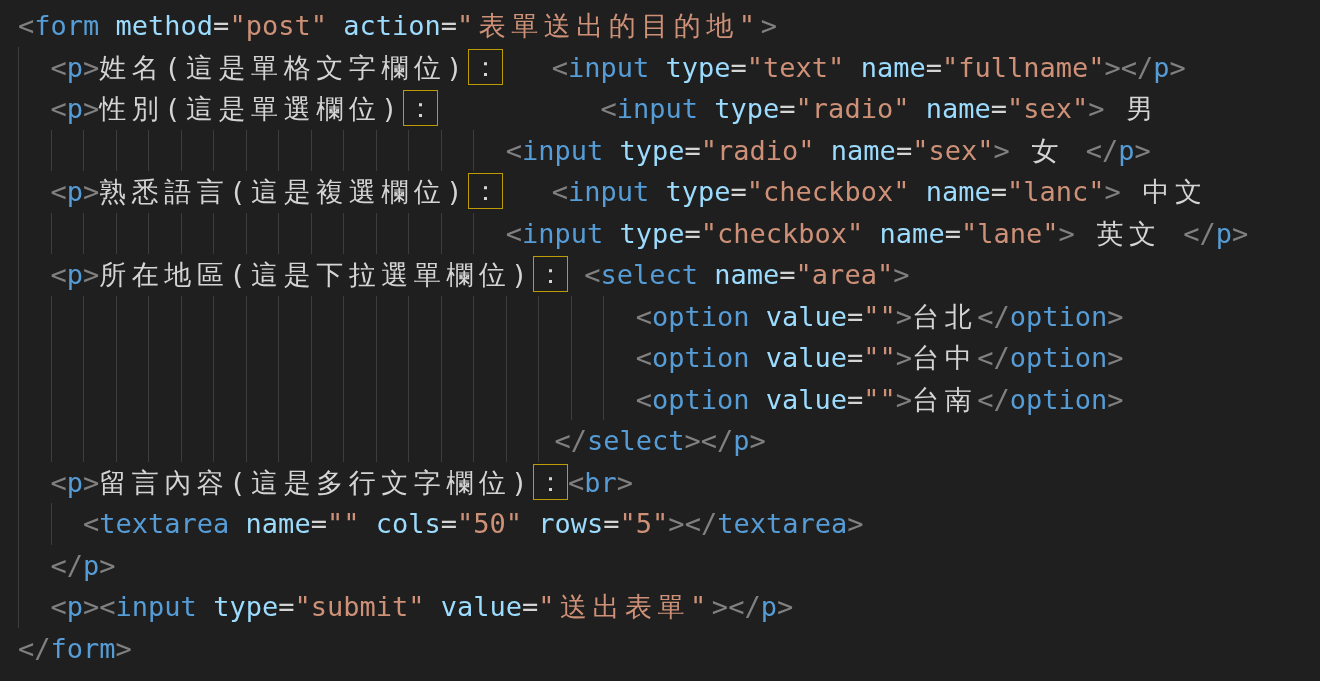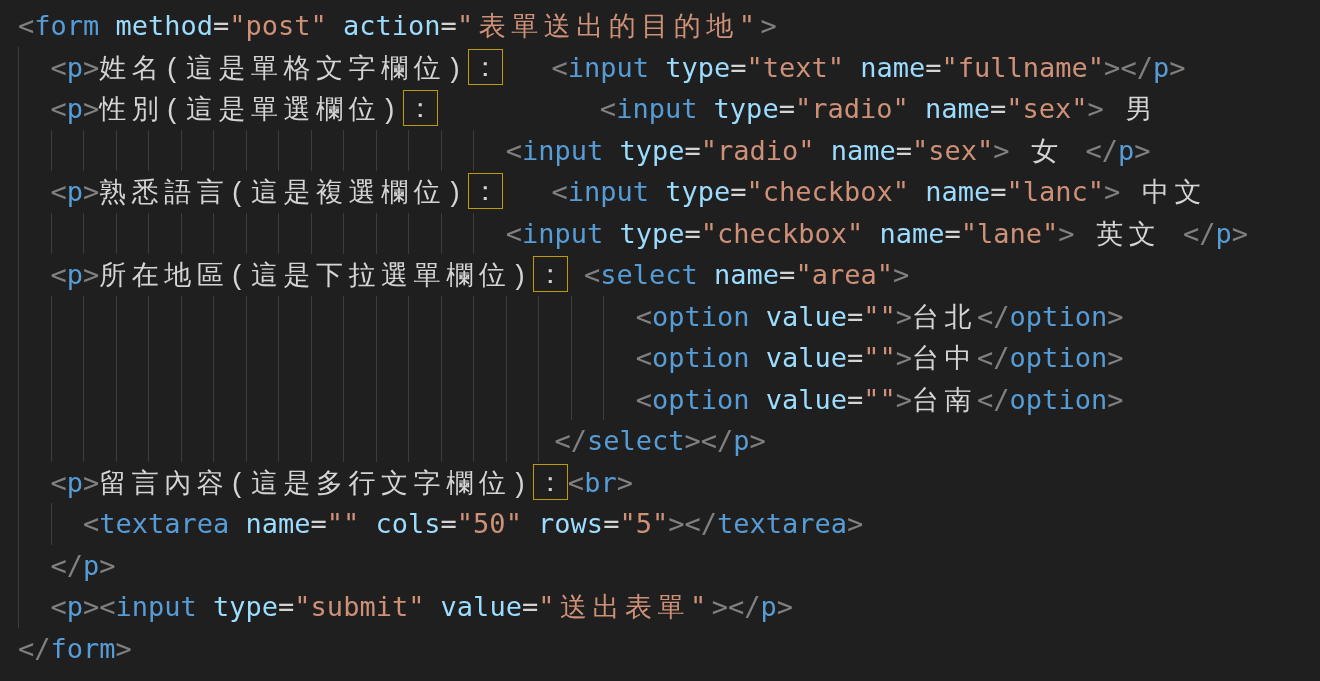--- a/index.html
+++ b/index.html
@@ -22,21 +22,21 @@
   .line{
     height:41.5px;
     background-repeat:no-repeat;
     background-origin:content-box;
   }
   .tk-p   {color:var(--c-punct);}
   .tk-tag {color:var(--c-tag);}
   .tk-attr{color:var(--c-attr);}
   .tk-op  {color:var(--c-op);}
   .tk-str {color:var(--c-str);}
-  .tk-txt {color:var(--c-txt);font-family:Liberation Mono, monospace;}
+  .tk-txt {color:var(--c-txt);}
   .tk-uni {
     color:var(--c-txt);
     display:inline-block;
     box-sizing:border-box;
     border:1px solid var(--c-unibox);
     text-align:center;
     line-height:33px;
     height:36px;
     vertical-align:-8px;
     overflow:hidden;

